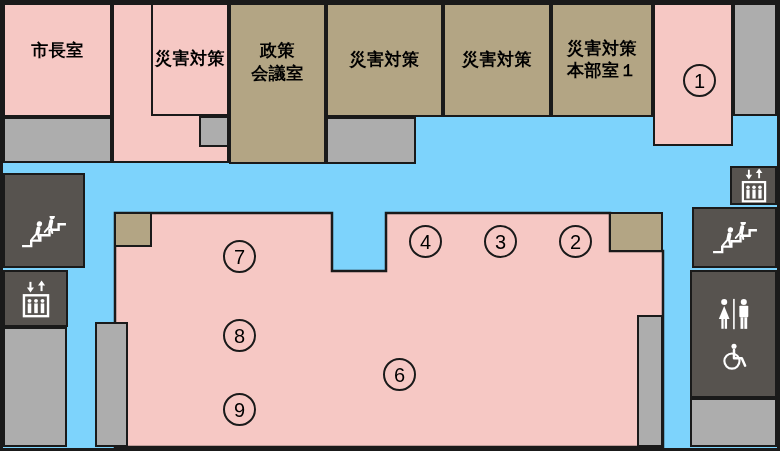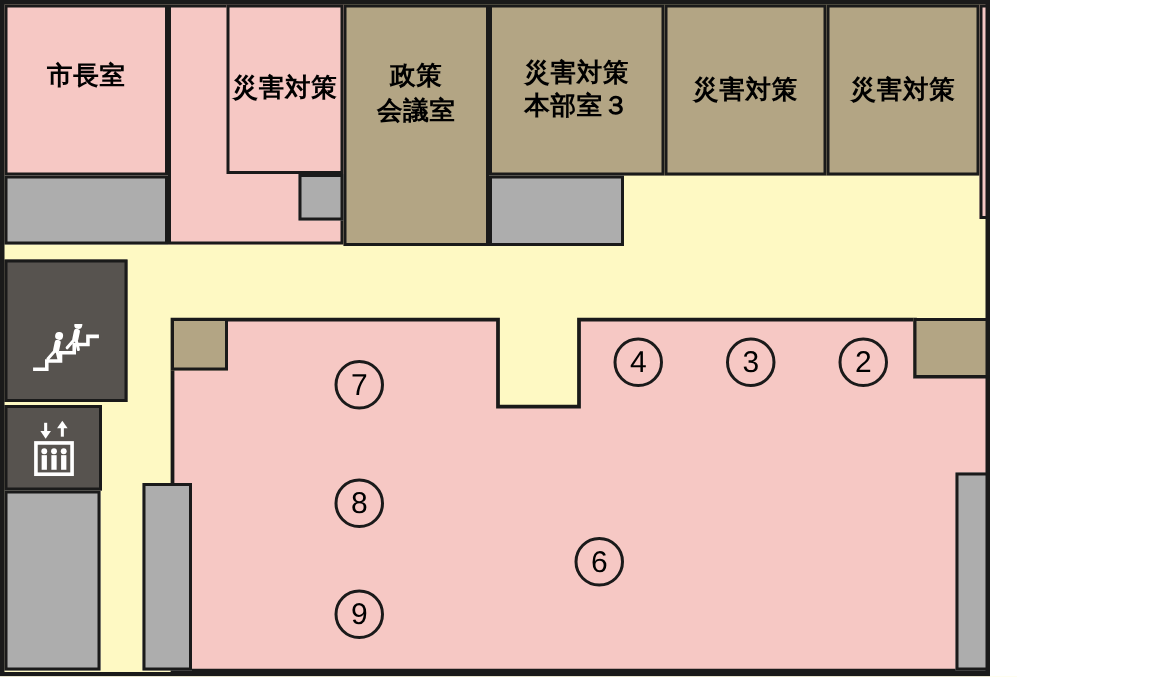--- a/index.html
+++ b/index.html
@@ -1,17 +1,17 @@
 <!DOCTYPE html>
 <html><head>
 <meta charset="utf-8">
 <style>
   html,body{margin:0;padding:0;background:#fff;}
   .canvas{
-    position:relative;width:660px;height:451px;background:#fef9c3;
+    position:relative;width:780px;height:451px;background:#7dd3fc;
     font-family:"Liberation Sans","DejaVu Sans",sans-serif;overflow:hidden;
   }
   .frame{position:absolute;inset:0;border:3px solid #1A1A1A;z-index:30;pointer-events:none;}
   .abs{position:absolute;box-sizing:border-box;}
   .room{
     border:2px solid #1A1A1A;display:flex;flex-direction:column;align-items:center;
     justify-content:center;font-weight:bold;font-size:17px;color:#000;text-align:center;
     line-height:1.3;z-index:2;letter-spacing:0.5px;
   }
   .pink{background:#F6C8C4;}
@@ -48,30 +48,30 @@
   </div>
   <div class="abs lg" style="left:199px;top:116px;width:30px;height:31px;z-index:4;"></div>
 
   <div class="abs room tan" style="left:229px;top:3px;width:97px;height:161px;padding-bottom:42px;">
     <span class="lbl-line">政策</span>
     <span class="lbl-line">会議室</span>
   </div>
 
   <div class="abs room tan" style="left:326px;top:3px;width:117px;height:114px;">
     <span class="lbl-line">災害対策</span>
-    <span class="lbl-line">本部室３</span>
   </div>
   <div class="abs lg" style="left:326px;top:117px;width:90px;height:47px;"></div>
 
   <div class="abs room tan" style="left:443px;top:3px;width:108px;height:114px;">
     <span class="lbl-line">災害対策</span>
   </div>
 
   <div class="abs room tan" style="left:551px;top:3px;width:102px;height:114px;">
     <span class="lbl-line">災害対策</span>
+    <span class="lbl-line">本部室１</span>
   </div>
 
   <div class="abs room pink" style="left:653px;top:3px;width:80px;height:143px;"></div>
   <div class="abs lg" style="left:733px;top:3px;width:44px;height:113px;"></div>
 
   <div class="abs tan overlay" style="left:114px;top:212px;width:38px;height:35px;"></div>
   <div class="abs tan overlay" style="left:609px;top:212px;width:54px;height:40px;"></div>
 
   <div class="abs lg" style="left:95px;top:322px;width:33px;height:125px;z-index:5;"></div>
   <div class="abs lg" style="left:637px;top:315px;width:26px;height:132px;z-index:5;"></div>

